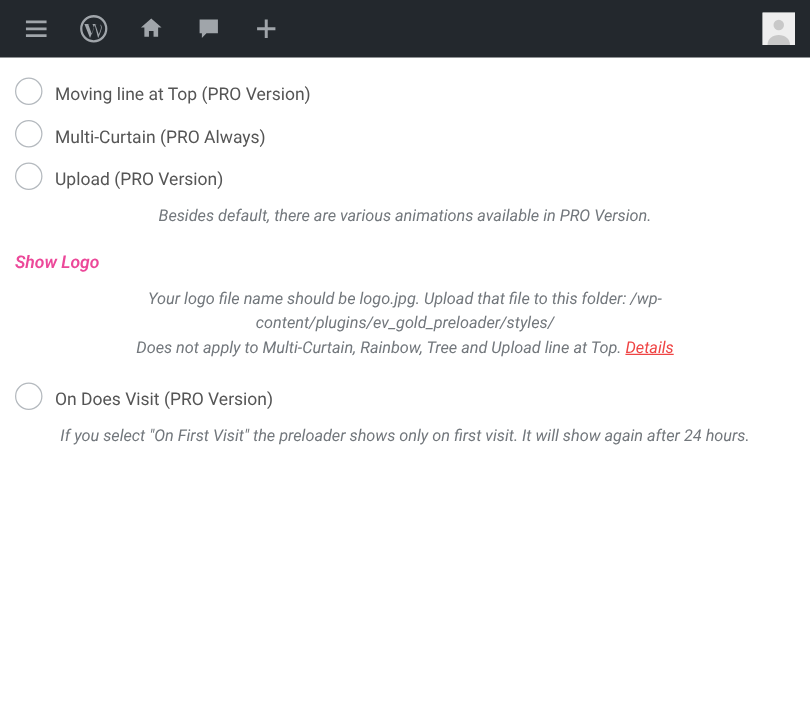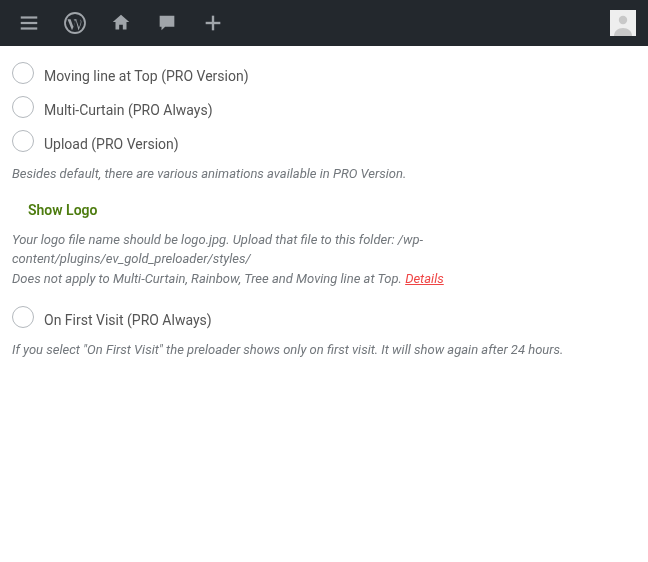--- a/index.html
+++ b/index.html
@@ -67,30 +67,32 @@
   .radio-label {
     color: #555;
     font-size: 14px;
   }
   .description {
     font-style: italic;
     color: #72777c;
     font-size: 13px;
     line-height: 1.5;
     margin: 6px 0 18px 0;
+    text-align: center;
   }
   .description a {
     color: #ef4444;
     font-style: italic;
   }
   .section-heading {
     font-weight: 600;
     font-size: 14px;
-    color: #4d7c0f;
-    margin: 12px 0 12px 16px;
+    color: #ec4899;
+    margin: 12px 0 12px 0;
+    font-style: italic;
   }
 </style>
 </head>
 <body>
 
 <div class="adminbar">
   <div class="ab-item">
     <svg width="22" height="22" viewBox="0 0 24 24" fill="none" stroke="#a0a5aa" stroke-width="2.4">
       <line x1="3" y1="6" x2="21" y2="6"></line>
         <line x1="3" y1="12" x2="21" y2="12"></line>
@@ -141,22 +143,22 @@
   </div>
   <div class="radio-row">
     <span class="radio"></span>
     <span class="radio-label">Upload (PRO Version)</span>
   </div>
   <p class="description">Besides default, there are various animations available in PRO Version.</p>
 
   <div class="section-heading">Show Logo</div>
   <p class="description">
     <span>Your logo file name should be logo.jpg. Upload that file to this folder: /wp-content/plugins/ev_gold_preloader/styles/</span><br>
-    <span>Does not apply to Multi-Curtain, Rainbow, Tree and Moving line at Top. </span><a href="#">Details</a>
+    <span>Does not apply to Multi-Curtain, Rainbow, Tree and Upload line at Top. </span><a href="#">Details</a>
   </p>
 
   <div class="radio-row">
     <span class="radio"></span>
-    <span class="radio-label">On First Visit (PRO Always)</span>
+    <span class="radio-label">On Does Visit (PRO Version)</span>
   </div>
   <p class="description" style="margin-bottom:4px">If you select "On First Visit" the preloader shows only on first visit. It will show again after 24 hours.</p>
 
 </div>
 
 </body></html>

